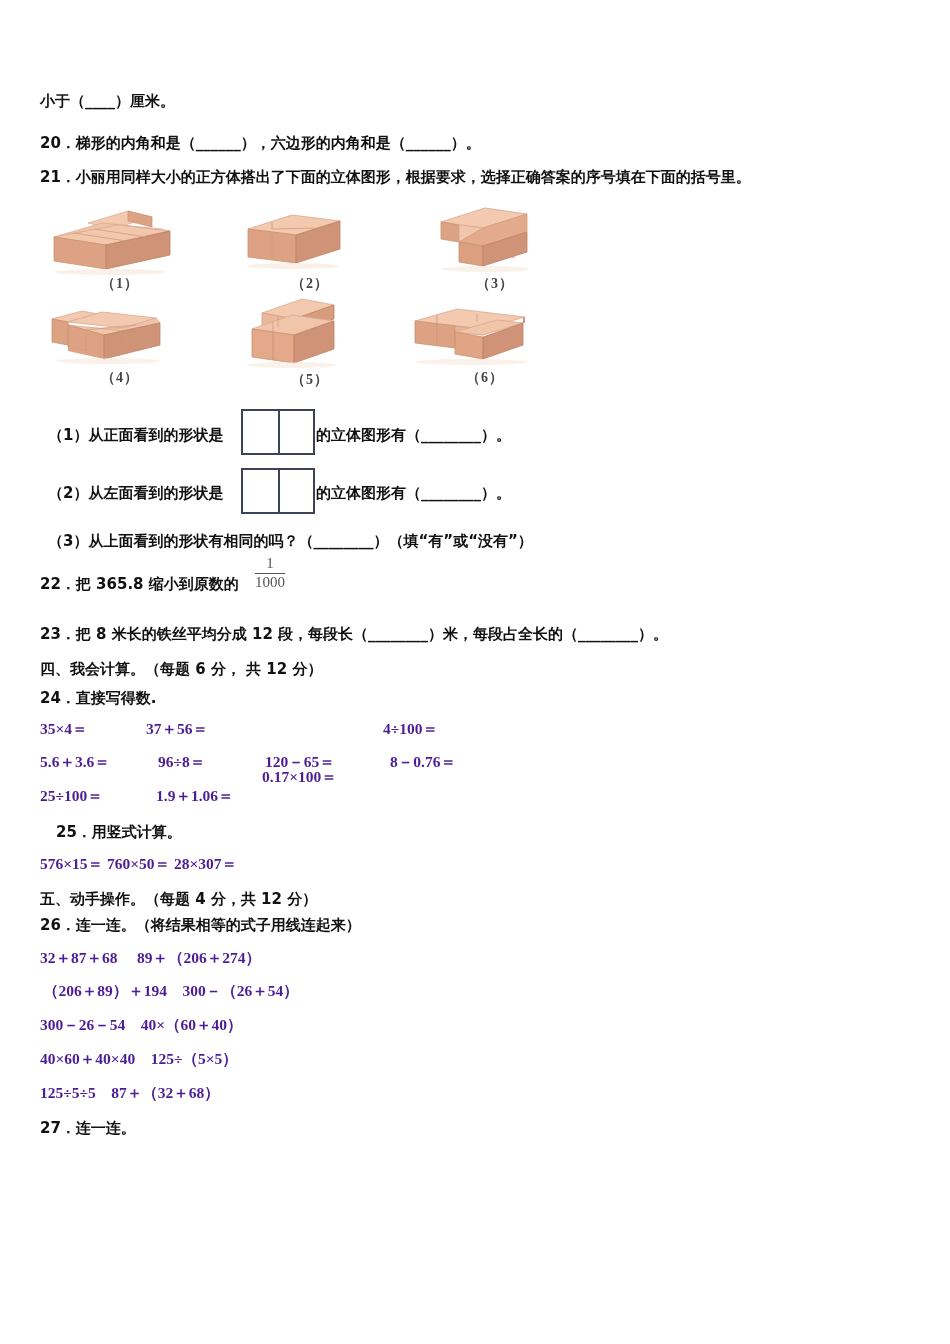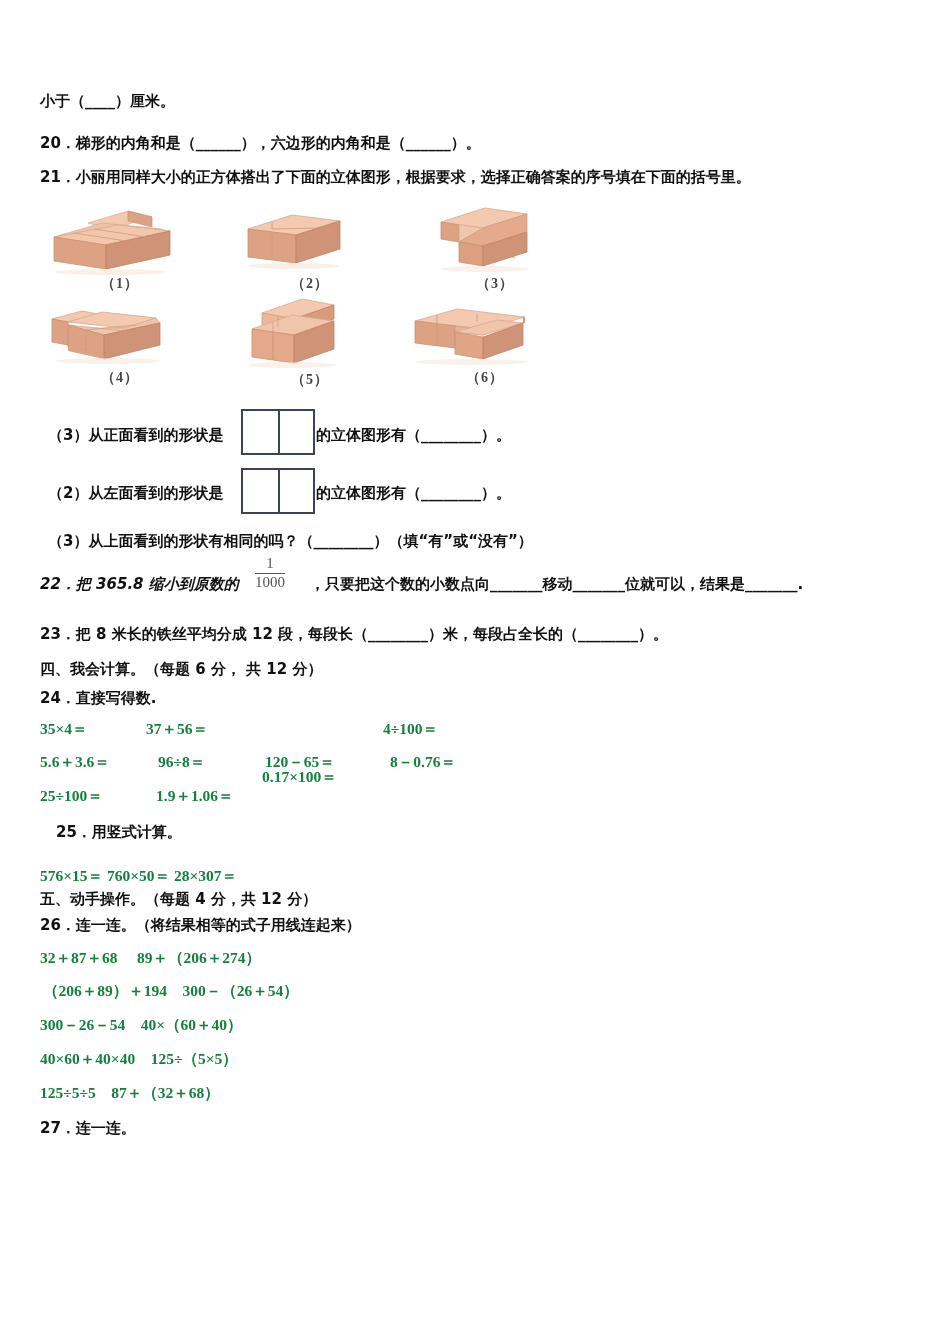--- a/index.html
+++ b/index.html
@@ -31,21 +31,21 @@
     line-height: 22px;
     white-space: nowrap;
     color: #111;
   }
   .calc-text {
     position: absolute;
     font-family: "Liberation Serif", "DejaVu Serif", serif;
     font-size: 15.5px;
     font-weight: bold;
     white-space: nowrap;
-    color: #15803d;
+    color: #4c1d95;
   }
 
   
   #figures {
     position: absolute;
     left: 40px;
     top: 205px;
     width: 520px;
     height: 185px;
   }
@@ -229,63 +229,62 @@
         <polygon points="118,16 120,16 120,22 118,22" fill="#cf9377"></polygon>
         <line x1="32" y1="23" x2="32" y2="45" stroke="#cf9377" stroke-width="0.9"></line>
         <line x1="72" y1="13" x2="72" y2="20" stroke="#d09a7c" stroke-width="0.8"></line>
         <line x1="32" y1="14" x2="32" y2="23" stroke="#d09a7c" stroke-width="0.8"></line>
         <ellipse cx="66" cy="61" rx="56" ry="3" fill="#f6e3d6" opacity="0.5"></ellipse>
       </svg>
       <div class="fig-caption" style="left:0px; top:68px;">（6）</div>
     </div>
   </div>
 
-  <div class="q-text" style="left:48px; top:424px;">（3）从正面看到的形状是</div>
+  <div class="q-text" style="left:48px; top:424px;">（1）从正面看到的形状是</div>
   <div class="viewbox" style="left:241px; top:409px; width:74px; height:46px;">
     <div class="cell"></div>
     <div class="cell"></div>
   </div>
   <div class="q-text" style="left:316px; top:424px;">的立体图形有（________）。</div>
 
   <div class="q-text" style="left:48px; top:482px;">（2）从左面看到的形状是</div>
   <div class="viewbox" style="left:241px; top:468px; width:74px; height:46px;">
     <div class="cell"></div>
     <div class="cell"></div>
   </div>
   <div class="q-text" style="left:316px; top:482px;">的立体图形有（________）。</div>
 
   <div class="q-text" style="left:48px; top:530px;">（3）从上面看到的形状有相同的吗？（________）（填“有”或“没有”）</div>
 
-  <div class="q-text" style="left:40px; top:573px;font-style:italic;">22．把 365.8 缩小到原数的</div>
+  <div class="q-text" style="left:40px; top:573px;">22．把 365.8 缩小到原数的</div>
   <div class="frac" style="left:255px; top:556px;">
     <span class="numer">1</span>
     <span class="denom">1000</span>
   </div>
-  <div class="q-text" style="left:310px; top:573px;">，只要把这个数的小数点向_______移动_______位就可以，结果是_______.</div>
 
   <div class="q-text" style="left:40px; top:623px;">23．把 8 米长的铁丝平均分成 12 段，每段长（________）米，每段占全长的（________）。</div>
 
   <div class="q-text" style="left:40px; top:658px;">四、我会计算。（每题 6 分， 共 12 分）</div>
   <div class="q-text" style="left:40px; top:687px;">24．直接写得数.</div>
 
   <div class="calc-text" style="left:40px; top:719px;">35×4＝</div>
   <div class="calc-text" style="left:146px; top:719px;">37＋56＝</div>
   <div class="calc-text" style="left:262px; top:719px;margin-top:48px;">0.17×100＝</div>
   <div class="calc-text" style="left:383px; top:719px;">4÷100＝</div>
 
   <div class="calc-text" style="left:40px; top:752px;">5.6＋3.6＝</div>
   <div class="calc-text" style="left:158px; top:752px;">96÷8＝</div>
   <div class="calc-text" style="left:265px; top:752px;">120－65＝</div>
   <div class="calc-text" style="left:390px; top:752px;">8－0.76＝</div>
 
   <div class="calc-text" style="left:40px; top:786px;">25÷100＝</div>
   <div class="calc-text" style="left:156px; top:786px;">1.9＋1.06＝</div>
 
   <div class="q-text" style="left:56px; top:821px;">25．用竖式计算。</div>
-  <div class="calc-text" style="left:40px; top:854px;margin-top:12px;">576×15＝   760×50＝   28×307＝</div>
+  <div class="calc-text" style="left:40px; top:854px;">576×15＝   760×50＝   28×307＝</div>
 
   <div class="q-text" style="left:40px; top:888px;">五、动手操作。（每题 4 分，共 12 分）</div>
   <div class="q-text" style="left:40px; top:914px;">26．连一连。（将结果相等的式子用线连起来）</div>
 
   <div class="calc-text" style="left:40px; top:948px;">32＋87＋68　 89＋（206＋274）</div>
   <div class="calc-text" style="left:43px; top:981px;">（206＋89）＋194　300－（26＋54）</div>
   <div class="calc-text" style="left:40px; top:1015px;">300－26－54　40×（60＋40）</div>
   <div class="calc-text" style="left:40px; top:1049px;">40×60＋40×40　125÷（5×5）</div>
   <div class="calc-text" style="left:40px; top:1083px;">125÷5÷5　87＋（32＋68）</div>
 

